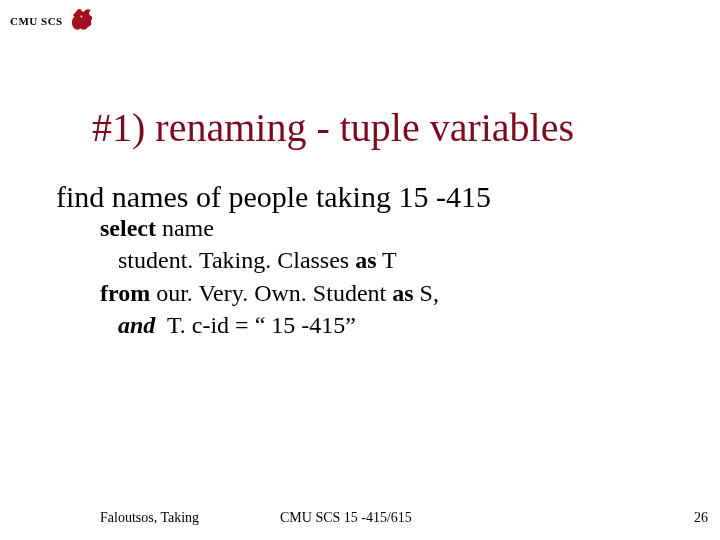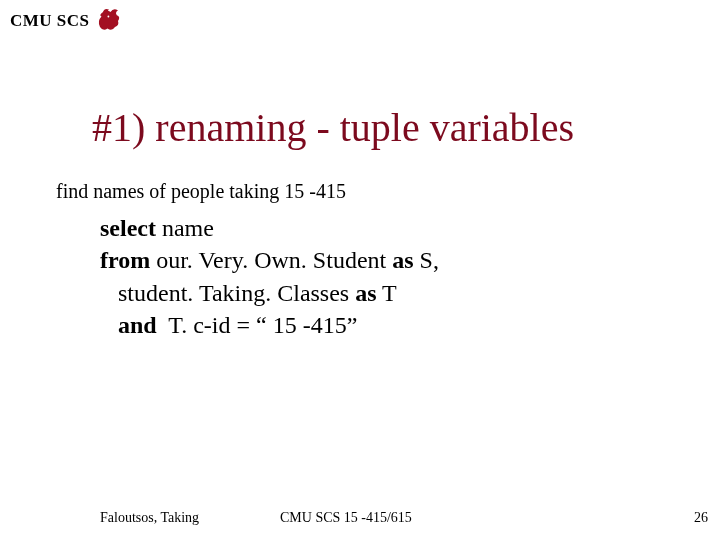--- a/index.html
+++ b/index.html
@@ -15,42 +15,42 @@
   }
   .header {
     position: absolute;
     top: 6px;
     left: 10px;
     display: flex;
     align-items: center;
     gap: 4px;
   }
   .header-label {
-    font-size: 17px;
+    font-size: 11px;
     font-weight: bold;
     letter-spacing: 0.5px;
   }
   .logo {
     width: 30px;
     height: 30px;
   }
   .title {
     position: absolute;
     top: 80px;
     left: 92px;
     font-size: 40px;
     color: #7c0a1e;
     font-weight: normal;
     margin-top: 24px;
   }
   .subtitle {
     position: absolute;
     top: 180px;
     left: 56px;
-    font-size: 20px;
+    font-size: 30px;
     color: #000;
   }
   .code {
     position: absolute;
     top: 212px;
     left: 100px;
     font-size: 24px;
     line-height: 1.35;
   }
   .code .kw {
@@ -93,27 +93,27 @@
 
 <div class="title">#1) renaming - tuple variables</div>
 
 <div class="subtitle">find names of people taking 15 -415</div>
 
 <div class="code">
   <div>
     <span class="kw">select</span><span> name</span>
   </div>
   <div>
+    <span style="white-space:pre;">   student. Taking. Classes </span><span class="kw">as</span><span> T</span>
+  </div>
+  <div>
     <span class="kw">from</span><span> our. Very. Own. Student </span><span class="kw">as</span><span> S,</span>
   </div>
   <div>
-    <span style="white-space:pre;">   student. Taking. Classes </span><span class="kw">as</span><span> T</span>
-  </div>
-  <div>
-    <span class="kw" style="white-space:pre;">   and</span><span style="white-space:pre;">  T. c-id = “ 15 -415”</span>
+    <span class="kw" style="white-space:pre;font-style:italic;">   and</span><span style="white-space:pre;">  T. c-id = “ 15 -415”</span>
   </div>
 </div>
 
 <div class="footer">
   <span class="footer-left">Faloutsos, Taking</span>
   <span class="footer-center">CMU SCS 15 -415/615</span>
   <span class="footer-right">26</span>
 </div>
 
 </body></html>

